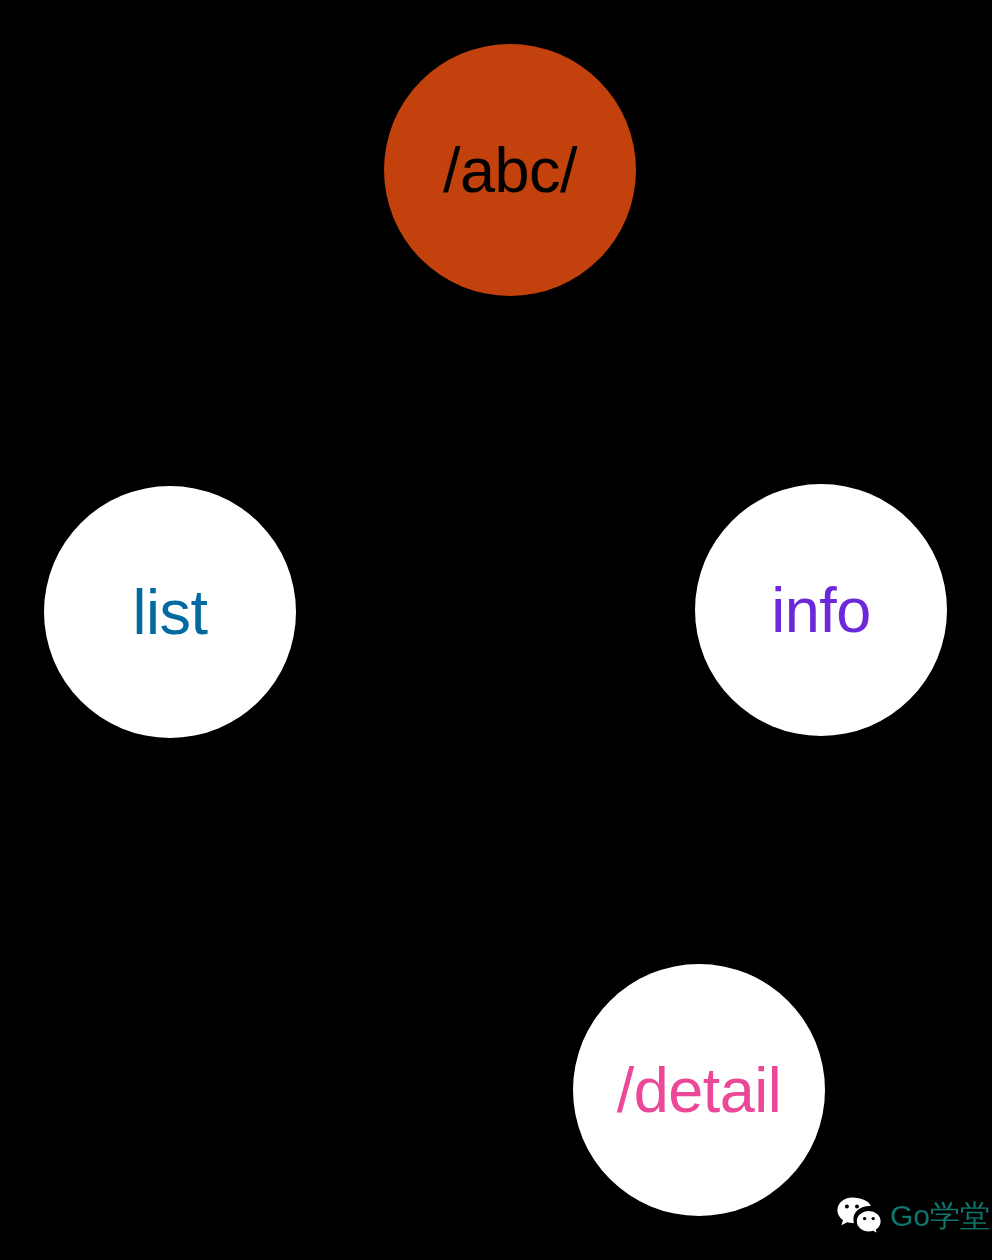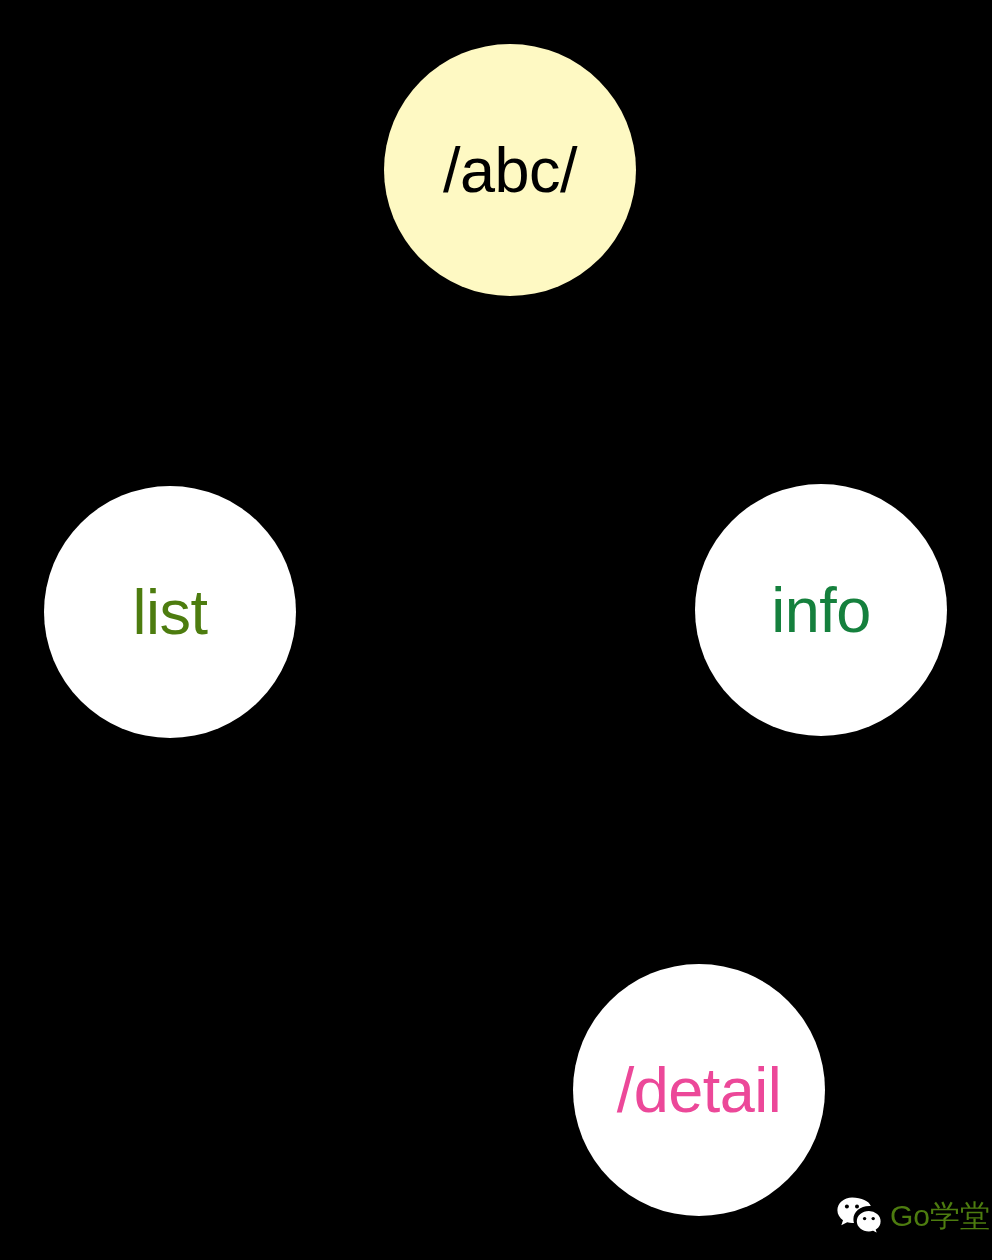--- a/index.html
+++ b/index.html
@@ -65,43 +65,43 @@
     font-weight: 400;
     white-space: nowrap;
   }
 </style>
 </head>
 <body style="background: rgb(0, 0, 0);">
 
 <div id="canvas" style="background: rgb(0, 0, 0);">
 
   <div id="nodes-layer">
-      <div class="node" style="width: 252px; height: 252px; left: 384px; top: 44px; background: #fef9c3;">
+      <div class="node" style="width: 252px; height: 252px; left: 384px; top: 44px; background: #c2410c;">
         <span class="node-label" style="color: rgb(0, 0, 0);">/abc/</span>
       </div>
       <div class="node" style="width: 252px; height: 252px; left: 44px; top: 486px; background: rgb(255, 255, 255);">
-        <span class="node-label" style="color: #4d7c0f;">list</span>
+        <span class="node-label" style="color: #0369a1;">list</span>
       </div>
       <div class="node" style="width: 252px; height: 252px; left: 695px; top: 484px; background: rgb(255, 255, 255);">
-        <span class="node-label" style="color: #15803d;">info</span>
+        <span class="node-label" style="color: #6d28d9;">info</span>
       </div>
       <div class="node" style="width: 252px; height: 252px; left: 573px; top: 964px; background: rgb(255, 255, 255);">
         <span class="node-label" style="color: #ec4899;">/detail</span>
       </div>
     </div>
 
   <div id="watermark">
     <span>
       <svg class="wechat-icon" viewBox="0 0 46 40" xmlns="http://www.w3.org/2000/svg" aria-hidden="true">
 
         <path d="M16.2 1.6C8.0 1.6 1.4 7.3 1.4 14.3c0 4.0 2.2 7.6 5.6 9.9L5.3 29.2l5.9-3.0c1.6 0.5 3.3 0.8 5.0 0.8 0.6 0 1.2 0 1.8-0.1-0.4-1.2-0.6-2.4-0.6-3.7 0-7.3 7.0-13.2 15.7-13.2 0.6 0 1.1 0 1.7 0.1C33.2 5.2 25.4 1.6 16.2 1.6z" fill="#ffffff"></path>
         <circle cx="10.9" cy="10.6" r="2.0" fill="#000000"></circle>
         <circle cx="21.0" cy="10.6" r="2.0" fill="#000000"></circle>
 
         <path d="M32.9 14.2c-7.1 0-12.9 4.9-12.9 11.0 0 6.1 5.8 11.0 12.9 11.0 1.5 0 2.9-0.2 4.2-0.6l4.9 2.5-1.4-4.2c2.9-2.0 4.8-5.1 4.8-8.7 0-6.1-5.8-11.0-12.5-11.0z" fill="#ffffff" stroke="#000000" stroke-width="1.6"></path>
         <circle cx="28.6" cy="22.6" r="1.7" fill="#000000"></circle>
         <circle cx="37.2" cy="22.6" r="1.7" fill="#000000"></circle>
       </svg>
     </span>
-    <span id="watermark-text" style="color: #4d7c0f;">Go学堂</span>
+    <span id="watermark-text" style="color: #0f766e;">Go学堂</span>
   </div>
 
 </div>
 
 </body></html>

